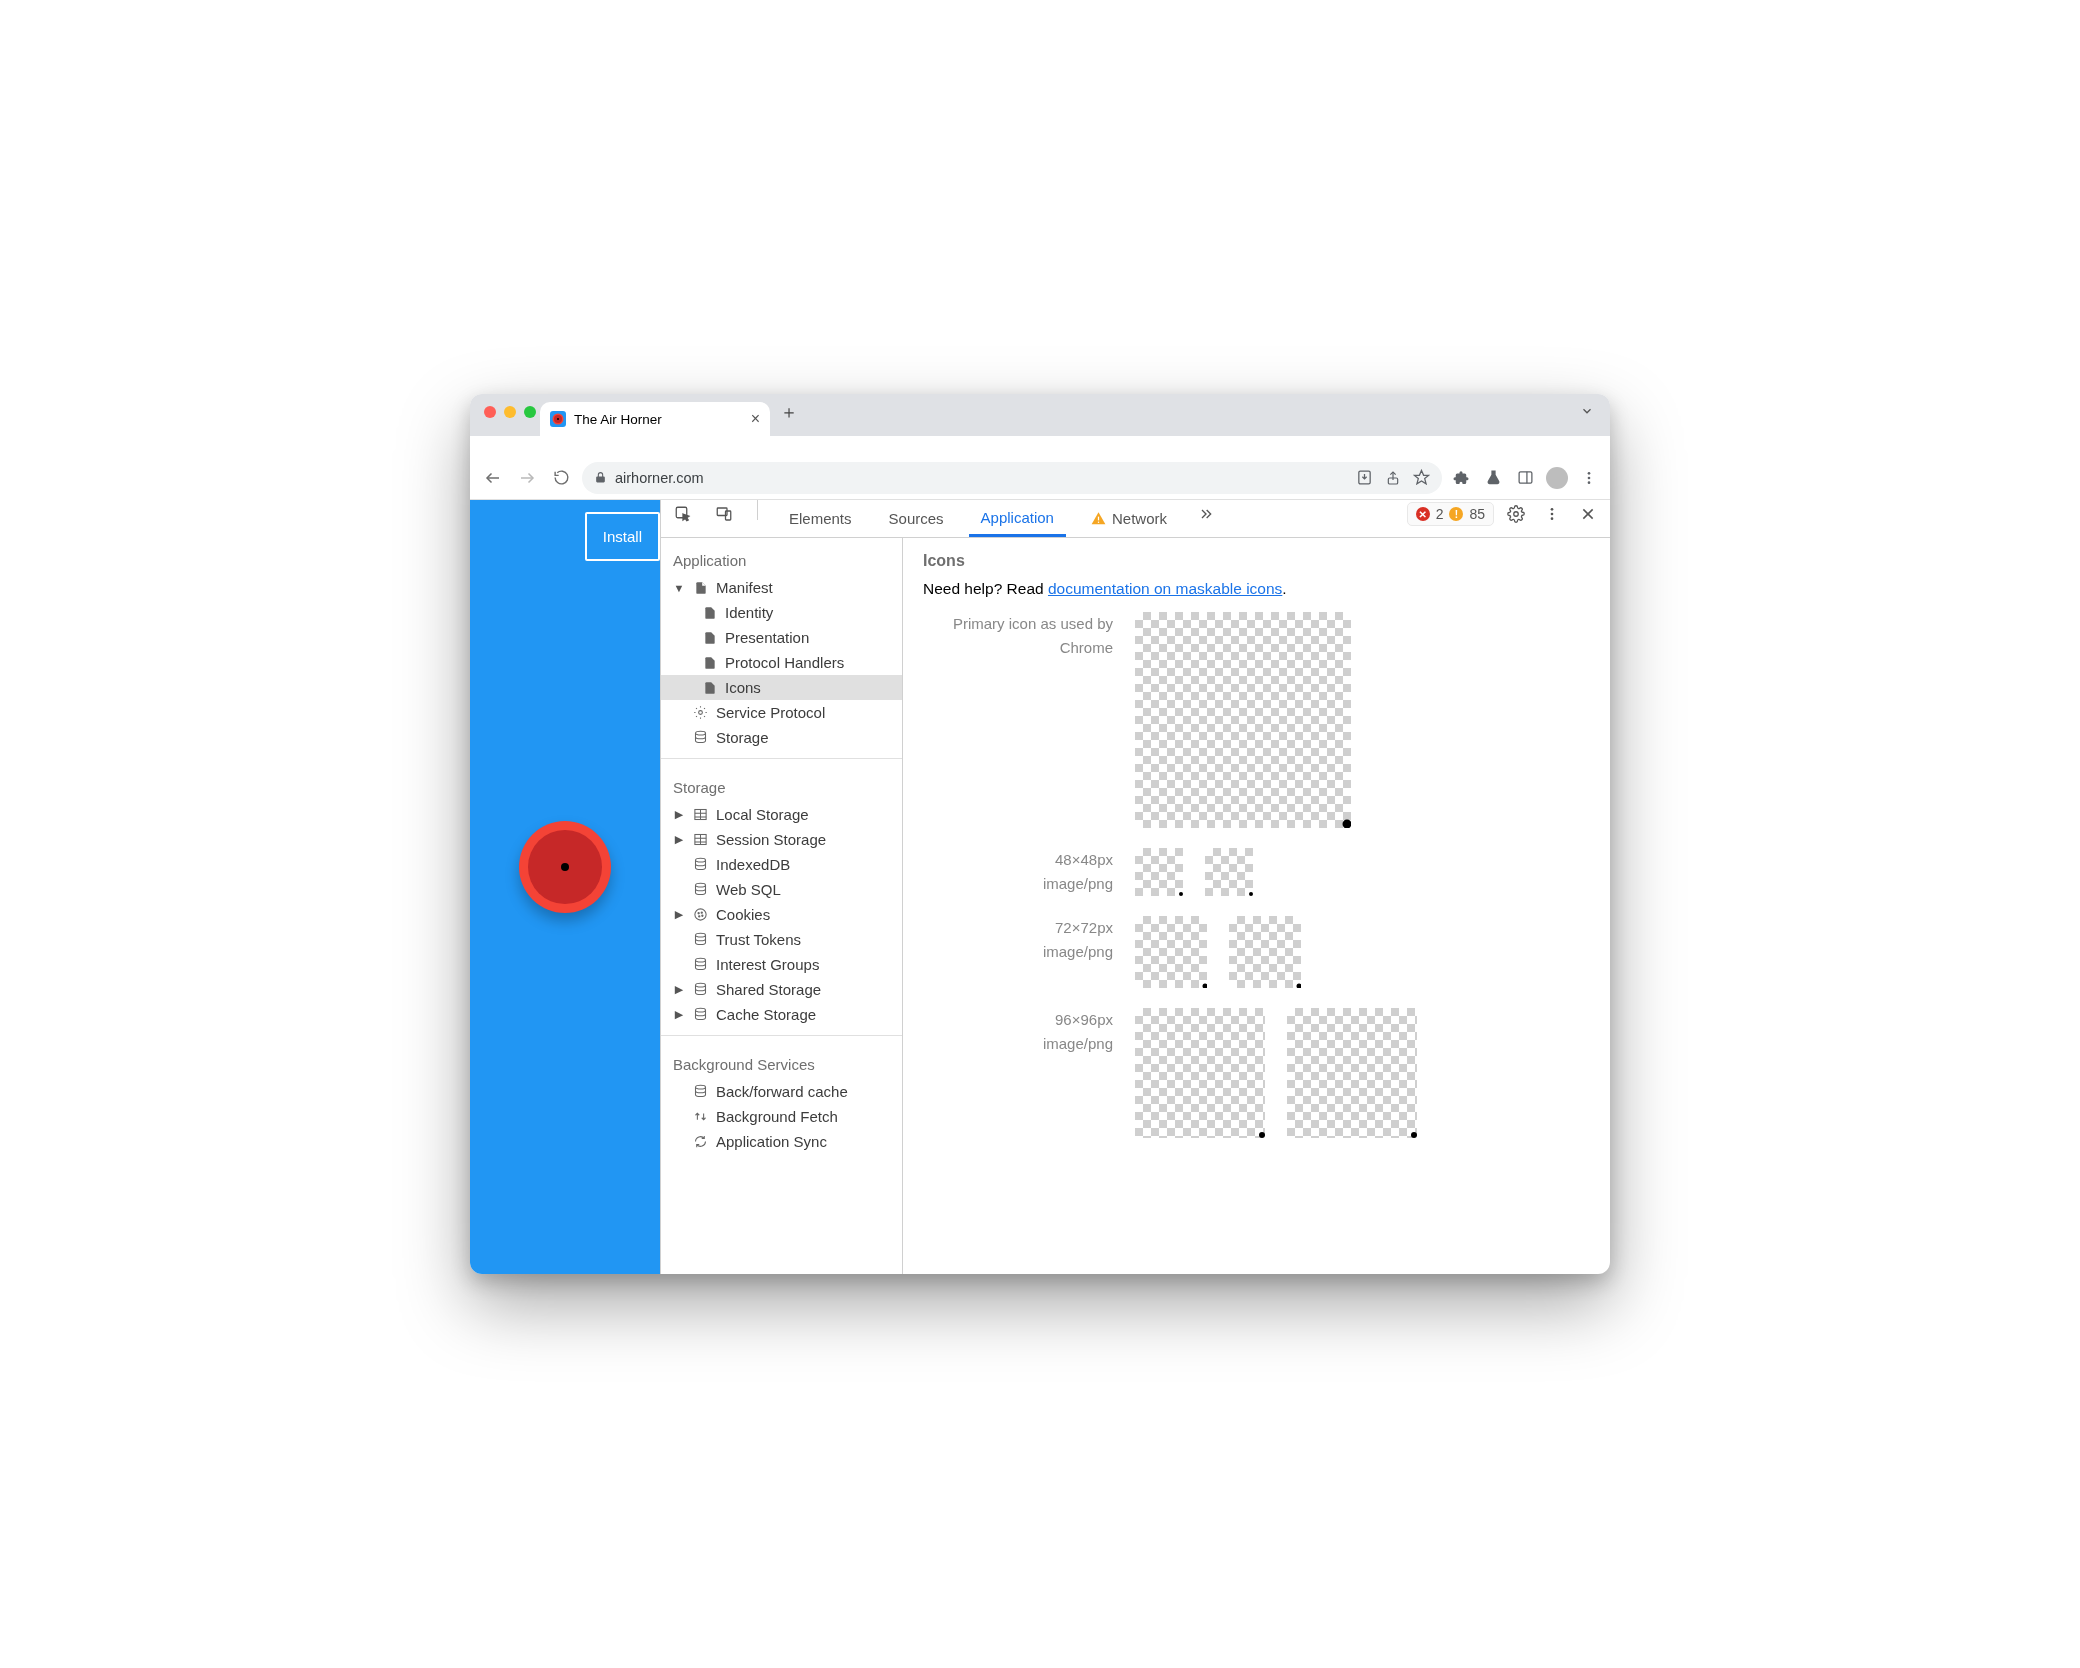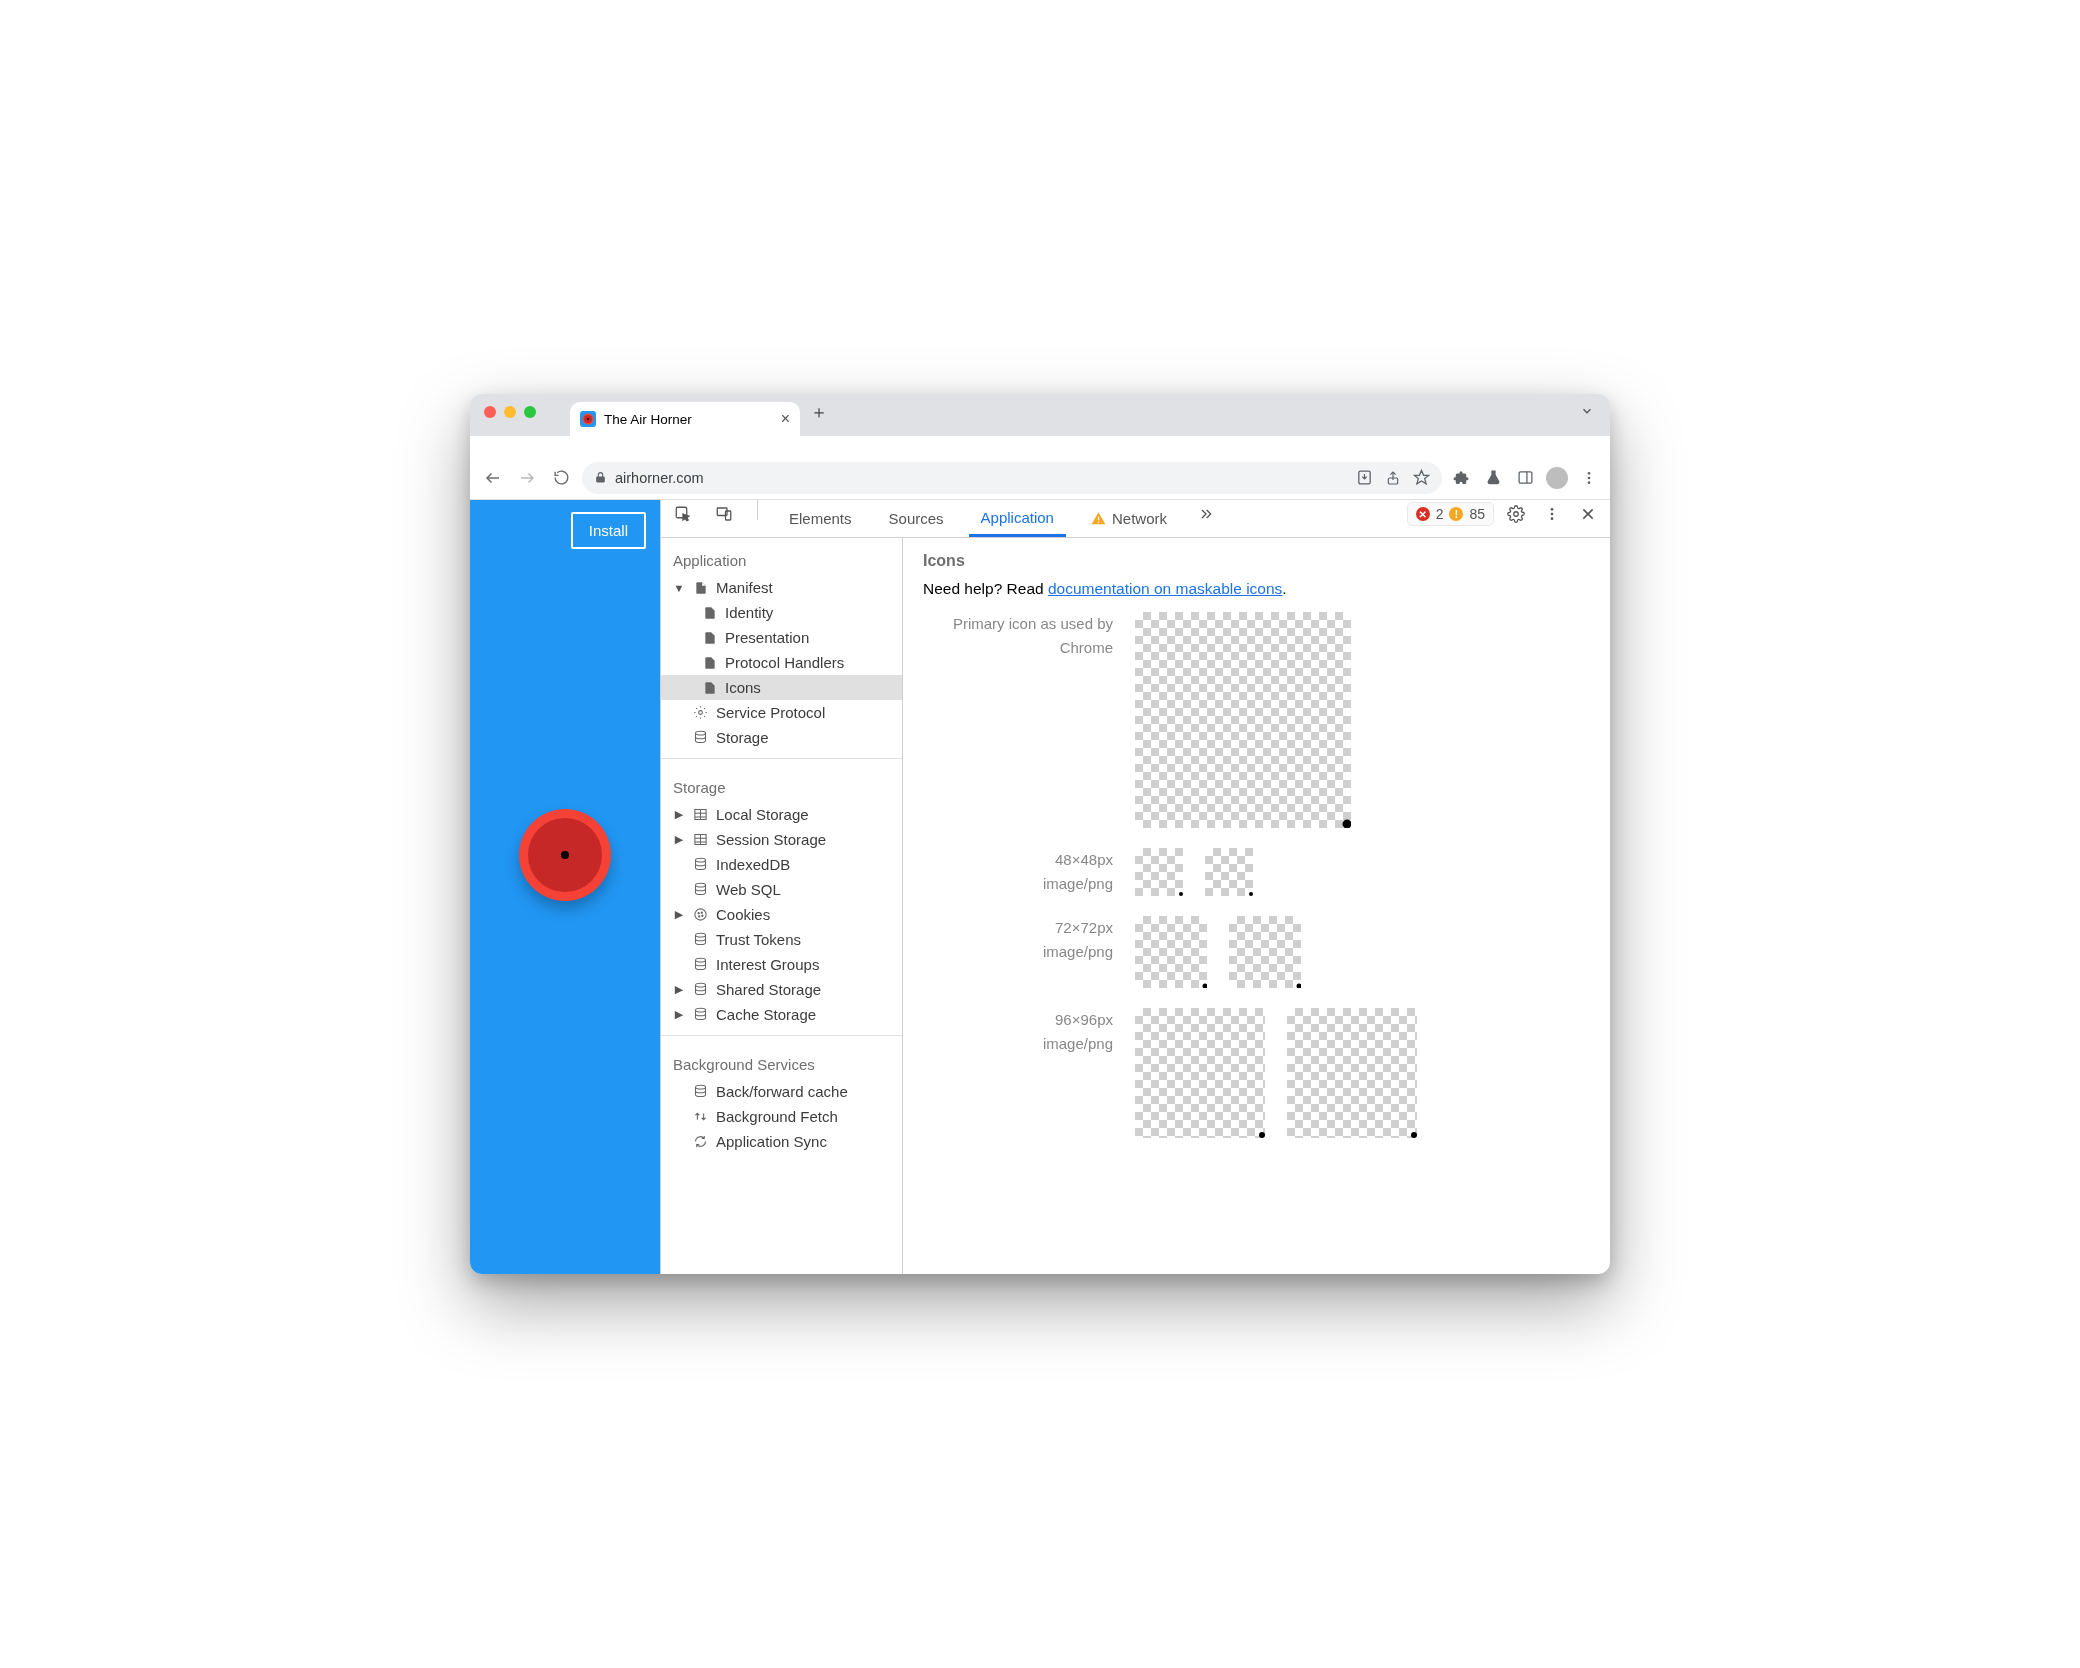--- a/index.html
+++ b/index.html
@@ -28,21 +28,21 @@
     display: flex;
     align-items: flex-end;
     padding: 0 10px;
     background: #dfe1e5;
     position: relative;
   }
   .traffic { position: absolute; left: 14px; top: 12px; display:flex; gap:8px; }
   .dot { width:12px; height:12px; border-radius:50%; }
   .dot.red{background:#ff5f57;} .dot.yellow{background:#febc2e;} .dot.green{background:#28c840;}
   .tab {
-    margin-left: 90px;
+    margin-left: 60px;
     background: #fff;
     height: 34px;
     border-top-left-radius: 10px;
     border-top-right-radius: 10px;
     display: flex; align-items: center;
     padding: 0 10px 0 10px;
     gap: 8px;
     font-size: 13.5px;
     min-width: 230px;
     position: relative;
@@ -70,23 +70,23 @@
   .tb-right .ic { width:22px; height:22px; display:flex; align-items:center; justify-content:center; cursor:pointer; font-size:17px; }
   .avatar { width:22px; height:22px; border-radius:50%; background:#bdbdbd; }
   
   .content { flex:1; display:flex; min-height:0; }
   .page {
     width: 190px; background:#2196f3;
     display:flex; flex-direction:column; align-items:center;
     position:relative; padding-top:12px;
   }
   .install-btn {
-    align-self:flex-end; margin-right:14px;
+    align-self:flex-end; 
     border:2px solid #fff; color:#fff; background:transparent;
-    padding:8px 16px; font-size:15px; border-radius:2px; cursor:pointer;
+    padding:14px 16px; font-size:15px; border-radius:2px; cursor:pointer;
   }
   .horner {
     margin-top: 260px;
     width: 92px; height: 92px; position:relative;
   }
   .horner .ring{ position:absolute; inset:0; border-radius:50%; background:#f44336; box-shadow:0 8px 14px rgba(0,0,0,0.25);}
   .horner .body{ position:absolute; inset:10%; border-radius:50%; background:#c62828;}
   .horner .center{position:absolute; left:50%; top:50%; width:8px; height:8px; background:#000; border-radius:50%; transform:translate(-50%,-50%);}
   
   .devtools { flex:1; display:flex; flex-direction:column; border-left:1px solid #d0d0d0; min-width:0; }

